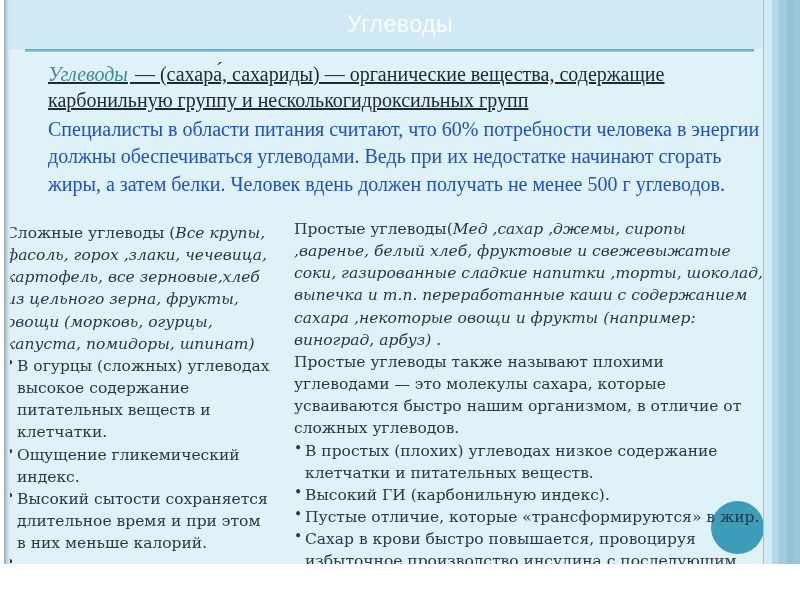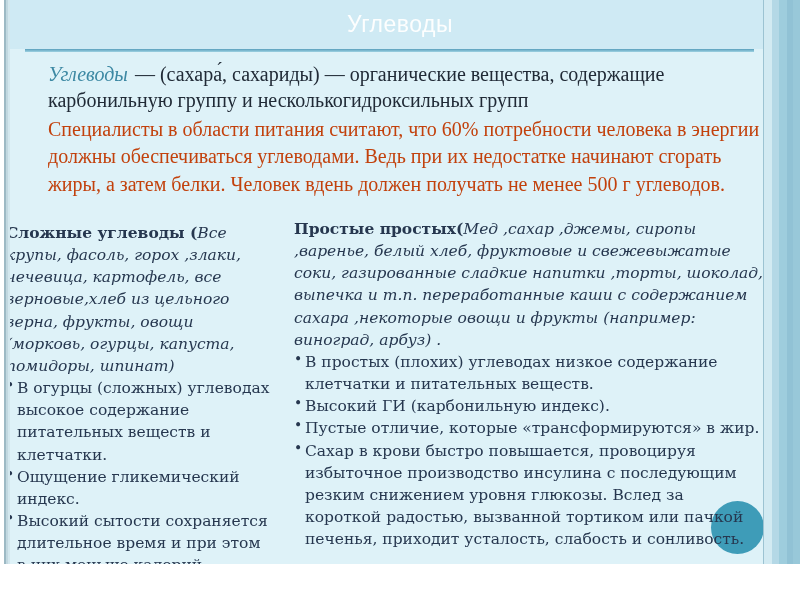--- a/index.html
+++ b/index.html
@@ -22,38 +22,38 @@
     font-family:"Liberation Sans", sans-serif; font-weight:400;
     color:#fdfefe; font-size:23px; line-height:49px; text-align:center; letter-spacing:.5px;
   }
   .rule {
     position:absolute; left:25px; right:46px; top:49px; height:3px; z-index:1;
     background:linear-gradient(#599fbc,#9fd2e2);
   }
 
   .intro {
     position:absolute; left:48px; top:61px; width:714px; z-index:2;
-    font-size:20px; line-height:1.3; color:#202a36;
+    font-size:20px; line-height:1.3; color:#202a36;text-decoration:underline;
   }
   .term { color:#3c88a3; font-style:italic; padding-right:2px; }
 
   .para2 {
     position:absolute; left:48px; top:116px; width:718px; z-index:2;
-    font-size:20px; line-height:1.37; color:#c2410c;
+    font-size:20px; line-height:1.37; color:#1d4ed8;
   }
 
   .col {
     position:absolute; z-index:2;
     font-family:"DejaVu Serif", serif; color:#26374f;
     font-size:15.5px; line-height:1.43;
   }
   .col-left  { left:6px;   top:222px; width:268px; }
   .col-right { left:294px; top:218px; width:470px; }
 
-  .col-head b { font-weight:700; }
+  .col-head b { font-weight:400; }
   .col-head i { font-style:italic; }
 
   ul.bullets { list-style:none; }
   ul.bullets li { position:relative; padding-left:11px; }
   ul.bullets li .marker { position:absolute; left:0; top:-2px; font-size:14px; }
 
   .accent-circle {
     position:absolute; left:711px; top:501px; width:53px; height:53px;
     border-radius:50%; background:#3e9cb8; z-index:0;
   }
@@ -80,21 +80,22 @@
       <li><span class="marker">•</span><span>В огурцы (сложных) углеводах высокое содержание питательных веществ и клетчатки.</span></li>
       <li><span class="marker">•</span><span>Ощущение гликемический индекс.</span></li>
       <li><span class="marker">•</span><span>Высокий сытости сохраняется длительное время и при этом в них меньше калорий.</span></li>
       <li>
           <span class="marker">•</span>
         </li>
     </ul>
   </div>
 
   <div class="col col-right">
-    <p class="col-head"><b>Простые простых(</b><i>Мед ,сахар ,джемы, сиропы ,варенье, белый хлеб, фруктовые и свежевыжатые соки, газированные сладкие напитки ,торты, шоколад, выпечка и т.п. переработанные каши с содержанием сахара ,некоторые овощи и фрукты (например: виноград, арбуз) .</i></p>
+    <p class="col-head"><b>Простые углеводы(</b><i>Мед ,сахар ,джемы, сиропы ,варенье, белый хлеб, фруктовые и свежевыжатые соки, газированные сладкие напитки ,торты, шоколад, выпечка и т.п. переработанные каши с содержанием сахара ,некоторые овощи и фрукты (например: виноград, арбуз) .</i></p>
+    <p>Простые углеводы также называют плохими углеводами — это молекулы сахара, которые усваиваются быстро нашим организмом, в отличие от сложных углеводов.</p>
     <ul class="bullets">
       <li><span class="marker">•</span><span>В простых (плохих) углеводах низкое содержание клетчатки и питательных веществ.</span></li>
       <li><span class="marker">•</span><span>Высокий ГИ (карбонильную индекс).</span></li>
       <li><span class="marker">•</span><span>Пустые отличие, которые «трансформируются» в жир.</span></li>
       <li><span class="marker">•</span><span>Сахар в крови быстро повышается, провоцируя избыточное производство инсулина с последующим резким снижением уровня глюкозы. Вслед за короткой радостью, вызванной тортиком или пачкой печенья, приходит усталость, слабость и сонливость.</span></li>
     </ul>
   </div>
 
   <div class="left-edge"></div>
   <div class="right-edge"></div>

